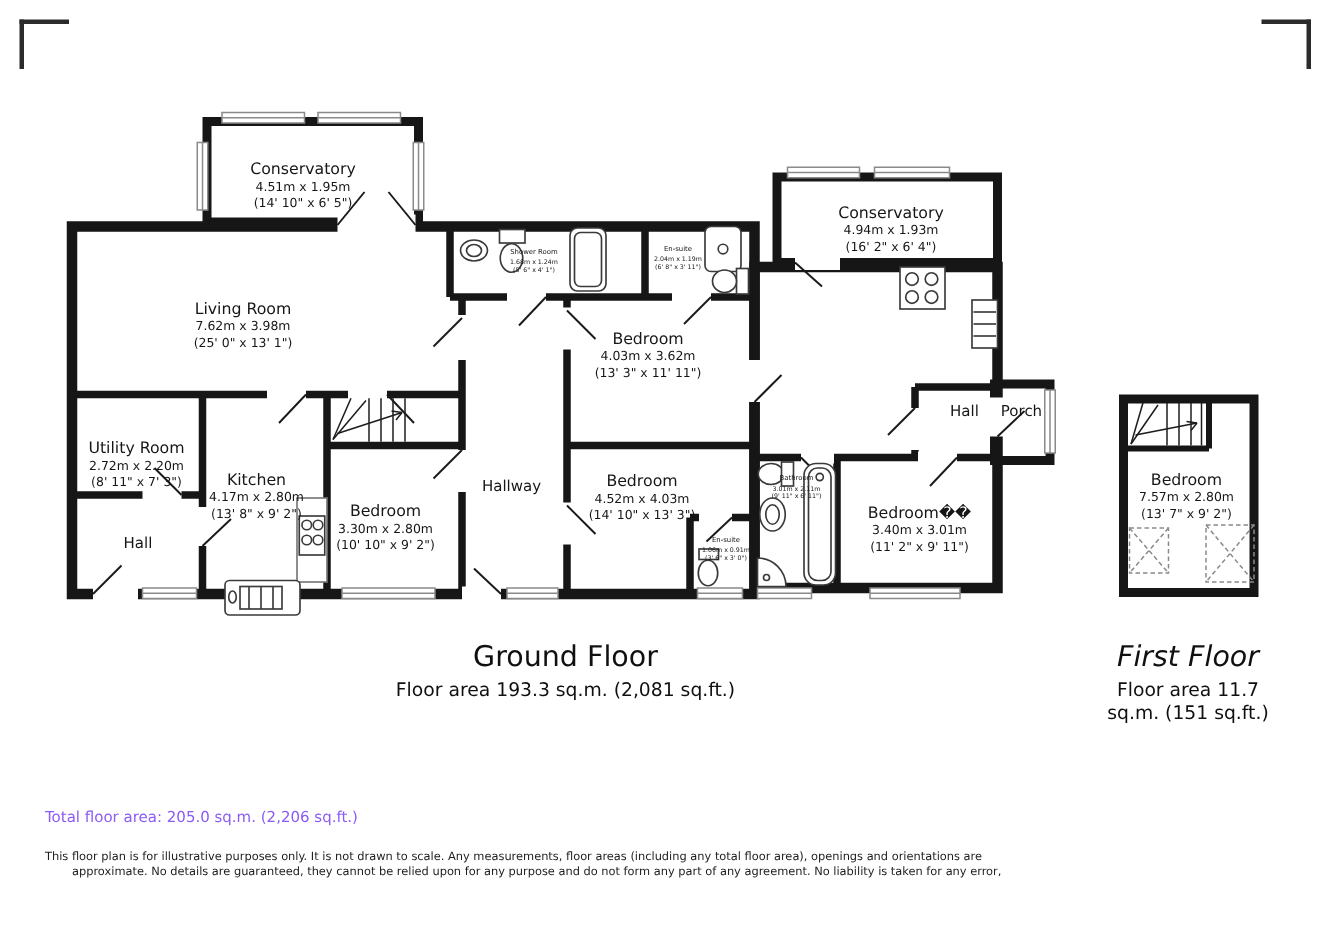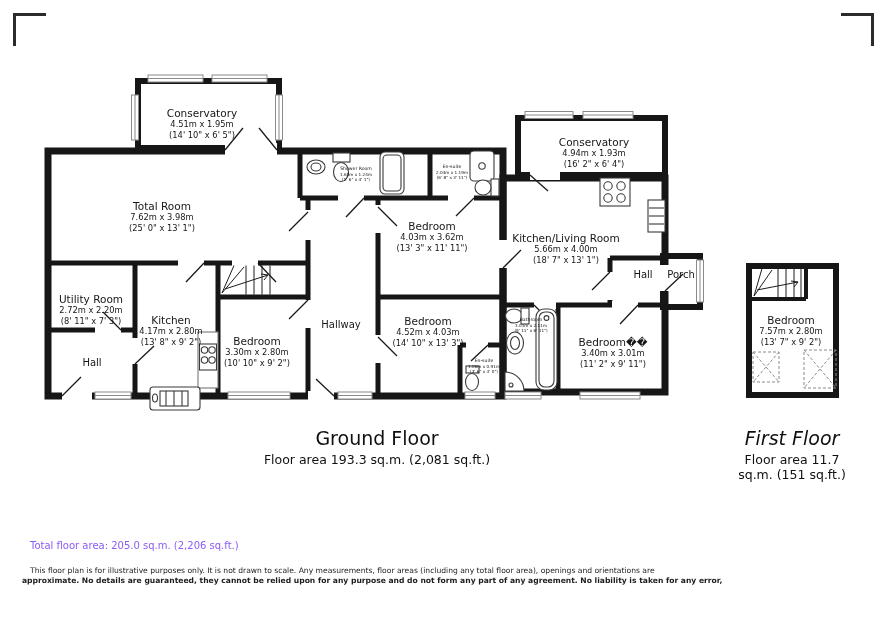--- a/index.html
+++ b/index.html
@@ -274,21 +274,21 @@
         </g>
     </g>
   </svg>
 
   <div class="room-label" style="left:202px;top:107px;">
     <div class="rname">Conservatory</div>
     <div class="rdim">4.51m x 1.95m</div>
     <div class="rdim">(14' 10" x 6' 5")</div>
   </div>
   <div class="room-label" style="left:162px;top:200px;">
-    <div class="rname">Total Room</div>
+    <div class="rname">Living Room</div>
     <div class="rdim">7.62m x 3.98m</div>
     <div class="rdim">(25' 0" x 13' 1")</div>
   </div>
   <div class="room-label" style="left:91px;top:293px;">
     <div class="rname">Utility Room</div>
     <div class="rdim">2.72m x 2.20m</div>
     <div class="rdim">(8' 11" x 7' 3")</div>
   </div>
   <div class="room-label single" style="left:92px;top:357px;">
     <div class="rname">Hall</div>
@@ -318,25 +318,20 @@
   </div>
   <div class="room-label tiny" style="left:452px;top:164px;">
     <div class="rname">En-suite</div>
     <div class="rdim">2.04m x 1.19m</div>
     <div class="rdim">(6' 8" x 3' 11")</div>
   </div>
   <div class="room-label" style="left:594px;top:136px;">
     <div class="rname">Conservatory</div>
     <div class="rdim">4.94m x 1.93m</div>
     <div class="rdim">(16' 2" x 6' 4")</div>
-  </div>
-  <div class="room-label" style="left:566px;top:232px;">
-    <div class="rname">Kitchen/Living Room</div>
-    <div class="rdim">5.66m x 4.00m</div>
-    <div class="rdim">(18' 7" x 13' 1")</div>
   </div>
   <div class="room-label single" style="left:643px;top:269px;">
     <div class="rname">Hall</div>
   </div>
   <div class="room-label single" style="left:681px;top:269px;">
     <div class="rname">Porch</div>
   </div>
   <div class="room-label tiny" style="left:531px;top:317px;">
     <div class="rname">Bathroom</div>
     <div class="rdim">3.01m x 2.11m</div>
@@ -364,15 +359,15 @@
   </div>
 
   <div class="floor-title" style="left:377px;top:427px;text-align:center;">Ground Floor</div>
   <div class="floor-area" style="left:377px;top:452px;">Floor area 193.3 sq.m. (2,081 sq.ft.)</div>
   <div class="floor-title" style="left:792px;top:427px;font-style:italic;">First Floor</div>
   <div class="floor-area" style="left:792px;top:452px;">Floor area 11.7</div>
   <div class="floor-area" style="left:792px;top:467px;">sq.m. (151 sq.ft.)</div>
 
   <div class="total-line" style="left:30px;top:540px;">Total floor area: 205.0 sq.m. (2,206 sq.ft.)</div>
   <div class="disclaimer" style="left:30px;top:566px;">This floor plan is for illustrative purposes only. It is not drawn to scale. Any measurements, floor areas (including any total floor area), openings and orientations are</div>
-  <div class="disclaimer" style="left:22px;top:576px;font-weight:bold;">approximate. No details are guaranteed, they cannot be relied upon for any purpose and do not form any part of any agreement. No liability is taken for any error,</div>
+  <div class="disclaimer" style="left:48px;top:576px;">approximate. No details are guaranteed, they cannot be relied upon for any purpose and do not form any part of any agreement. No liability is taken for any error,</div>
 
 </div>
 
 </body></html>

